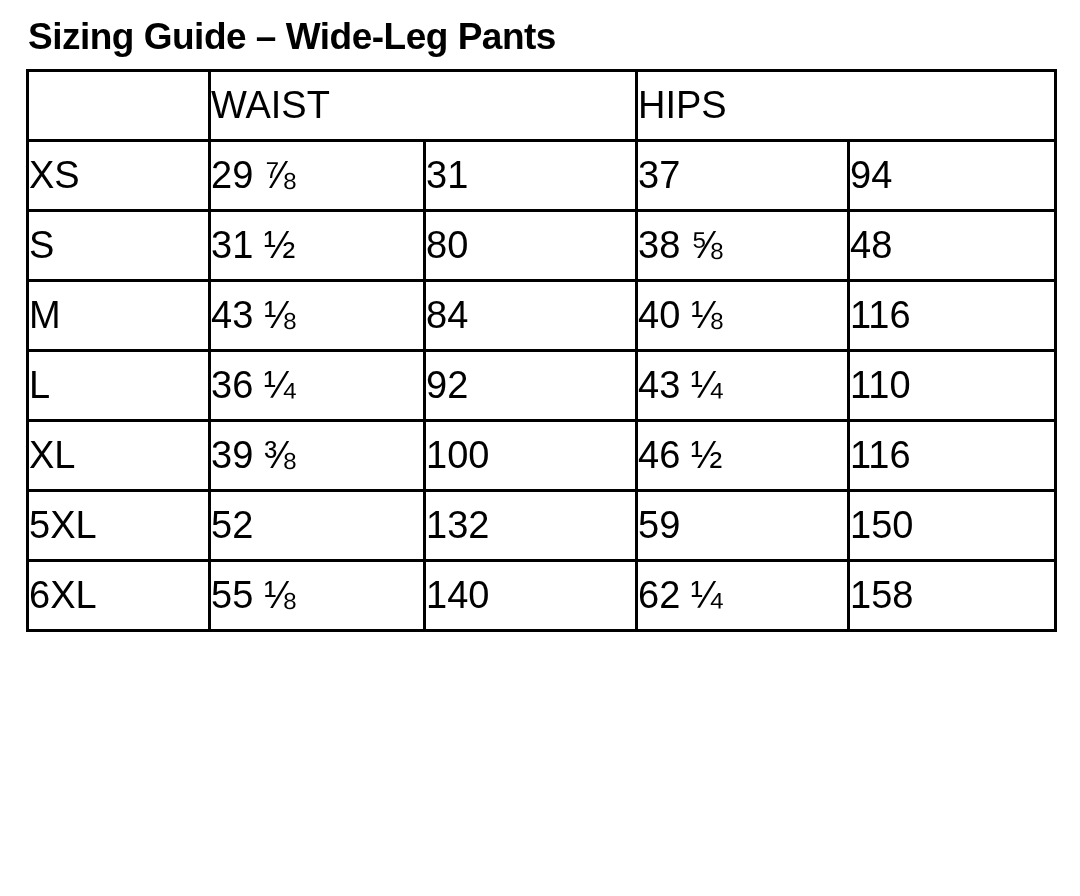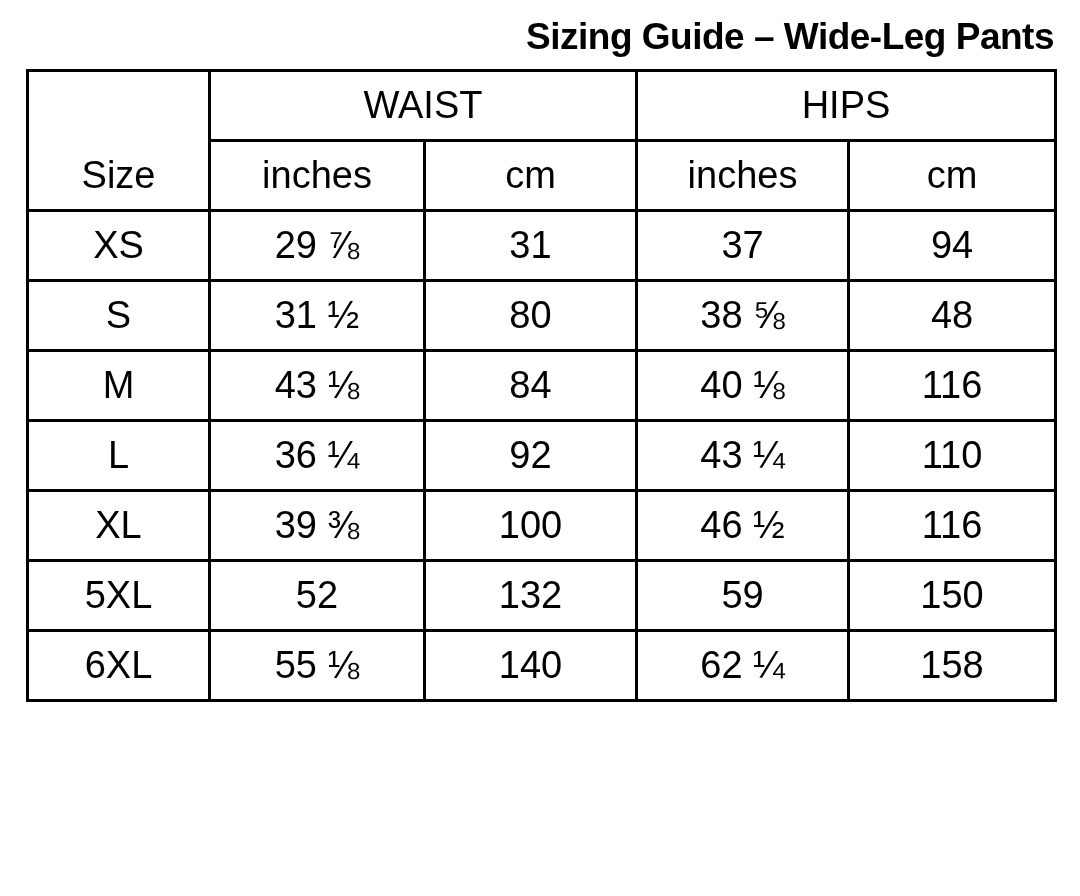--- a/index.html
+++ b/index.html
@@ -20,31 +20,30 @@
     height: 896px;
     padding: 18px 26px 10px 26px;
   }
   .title {
     font-size: 37px;
     font-weight: bold;
     letter-spacing: -0.5px;
     margin: 0 0 12px 2px;
     line-height: 1.05;
     white-space: nowrap;
-    text-align: right;
   }
   table.size-table {
     border-collapse: collapse;
     width: 1028px;
     table-layout: fixed;
   }
   table.size-table td,
   table.size-table th {
     border: 3px solid #000000;
-    text-align: center;
+    text-align: left;
     vertical-align: middle;
     padding: 0;
     font-weight: normal;
     font-size: 38px;
     line-height: 1;
     height: 67px;
   }
   col.c-size { width: 182px; }
   col.c-wi   { width: 215px; }
   col.c-wc   { width: 212px; }
@@ -95,27 +94,20 @@
       <col class="c-wc">
       <col class="c-hi">
       <col class="c-hc">
     </colgroup>
     <tbody>
       <tr>
         <td class="blank-corner-top"></td>
         <td class="group-head" colspan="2">WAIST</td>
         <td class="group-head" colspan="2">HIPS</td>
       </tr>
-      <tr>
-        <td class="sizecell-head">Size</td>
-        <td class="subhead">inches</td>
-        <td class="subhead">cm</td>
-        <td class="subhead">inches</td>
-        <td class="subhead">cm</td>
-      </tr>
 
       <tr>
         <td class="size-label">XS</td>
         <td class="val">29 ⅞</td>
         <td class="val">31</td>
         <td class="val">37</td>
         <td class="val">94</td>
       </tr>
       <tr>
         <td class="size-label">S</td>

